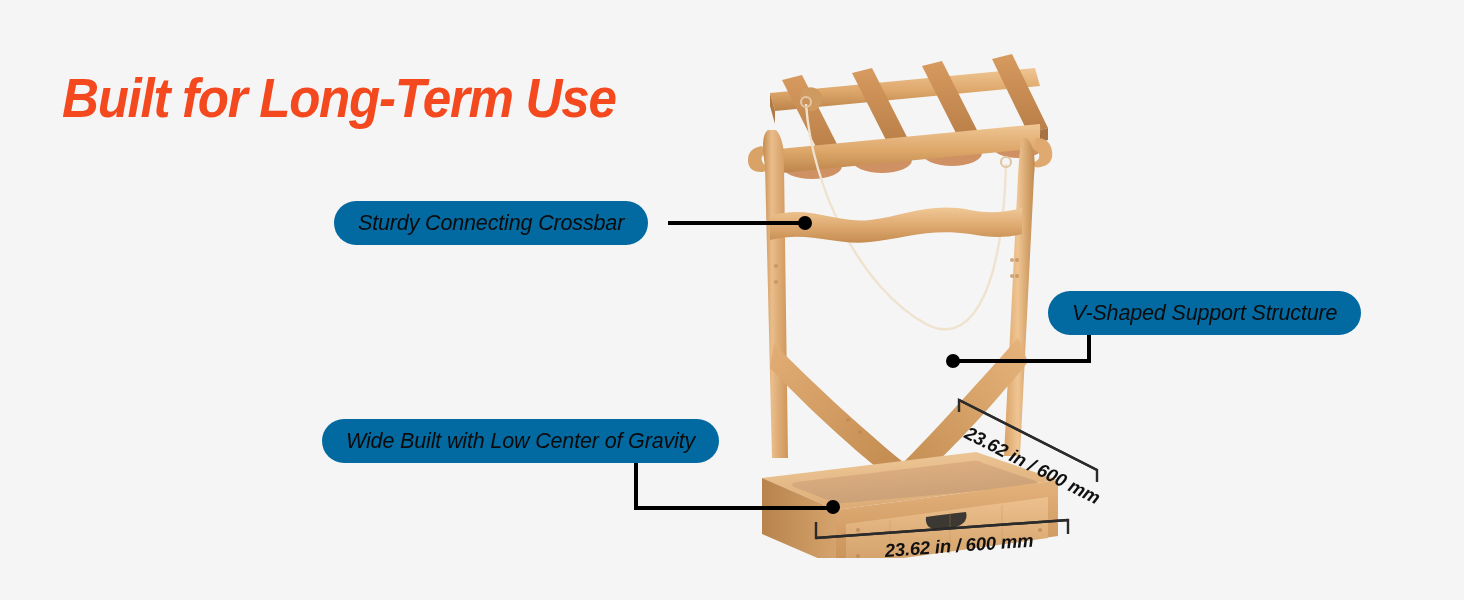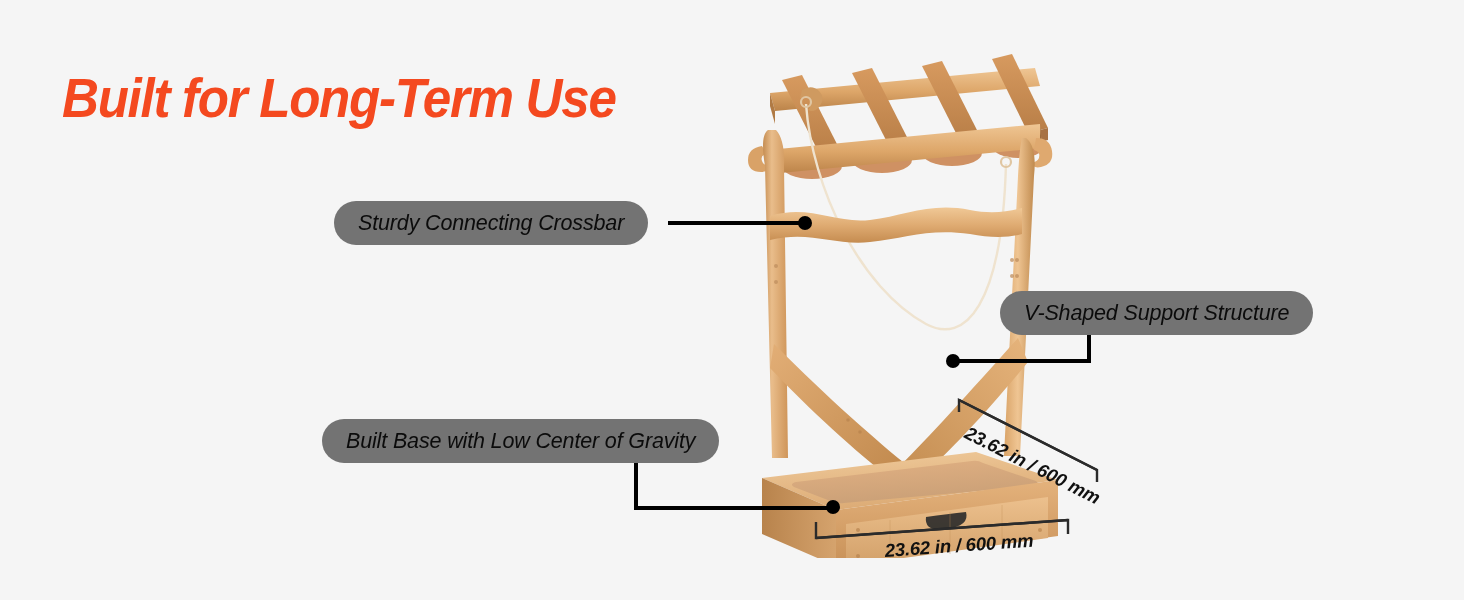--- a/index.html
+++ b/index.html
@@ -25,33 +25,33 @@
     color: #f4491f;
     font-family: "Liberation Sans", sans-serif;
     transform: scaleX(0.93);
     transform-origin: left center;
     white-space: nowrap;
   }
 
   
   .pill {
     position: absolute;
-    background: #737373;
+    background: #0369a1;
     border-radius: 999px;
     height: 44px;
     display: flex;
     align-items: center;
     padding: 0 24px;
     font-size: 21.5px;
     color: #0b0b0b;
     letter-spacing: -0.15px;
     white-space: nowrap;
   }
   #pill-crossbar { left: 334px; top: 201px; }
-  #pill-vsupport { left: 1000px; top: 291px; }
+  #pill-vsupport { left: 1048px; top: 291px; }
   #pill-base     { left: 322px; top: 419px; }
 
   
   .leader { position: absolute; background: #000; }
   .dot {
     position: absolute;
     width: 14px; height: 14px;
     background: #000;
     border-radius: 50%;
   }
@@ -259,21 +259,21 @@
   <div class="leader" id="leader-vsupport-h"></div>
   <div class="dot" id="dot-vsupport"></div>
   <div class="pill" id="pill-vsupport">
     <span>V-Shaped Support Structure</span>
   </div>
 
   <div class="leader" id="leader-base-v"></div>
   <div class="leader" id="leader-base-h"></div>
   <div class="dot" id="dot-base"></div>
   <div class="pill" id="pill-base">
-    <span>Built Base with Low Center of Gravity</span>
+    <span>Wide Built with Low Center of Gravity</span>
   </div>
 
   <div class="dim-wrap" id="dim-depth">
     <svg width="175" height="90" viewBox="0 0 175 90" style="position:absolute;left:0;top:0;">
       <path d="M4,16 L4,4 L142,74 L142,86" fill="none" stroke="#2b2b2b" stroke-width="2.4"></path>
       <line x1="4" y1="4" x2="142" y2="74" stroke="#2b2b2b" stroke-width="2.4"></line>
     </svg>
     <div class="dim-label label">23.62 in / 600 mm</div>
   </div>
 

